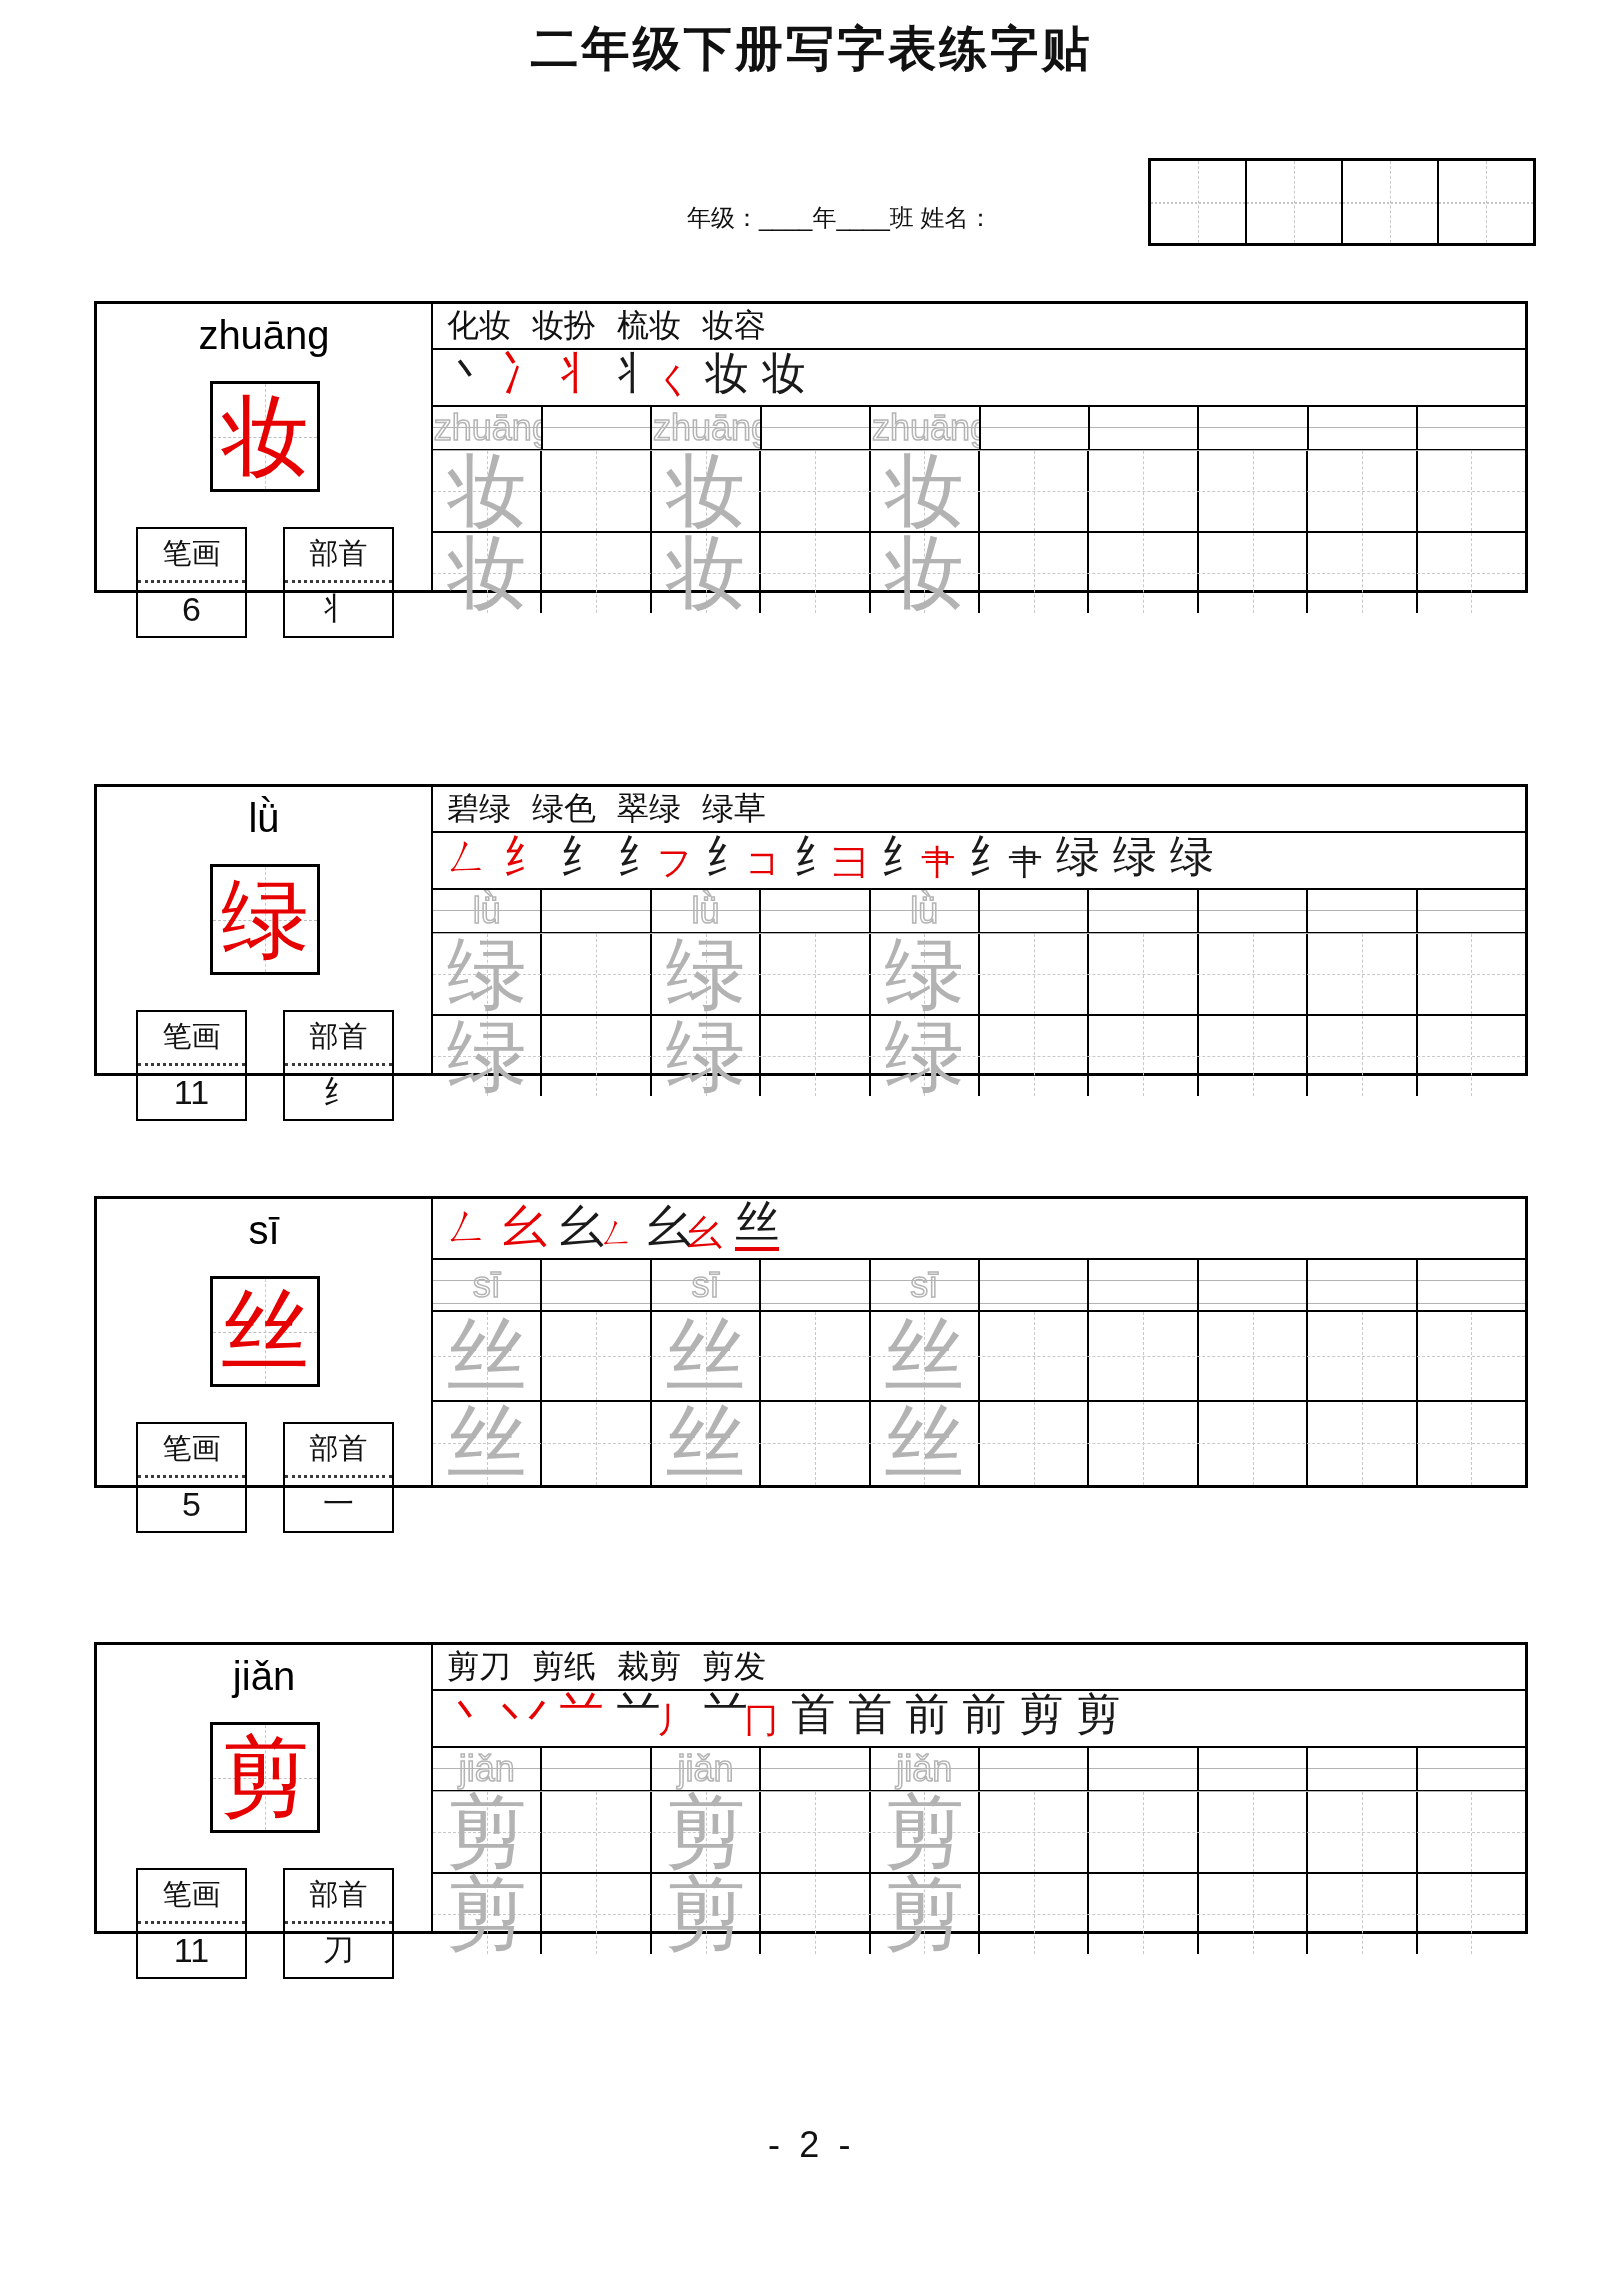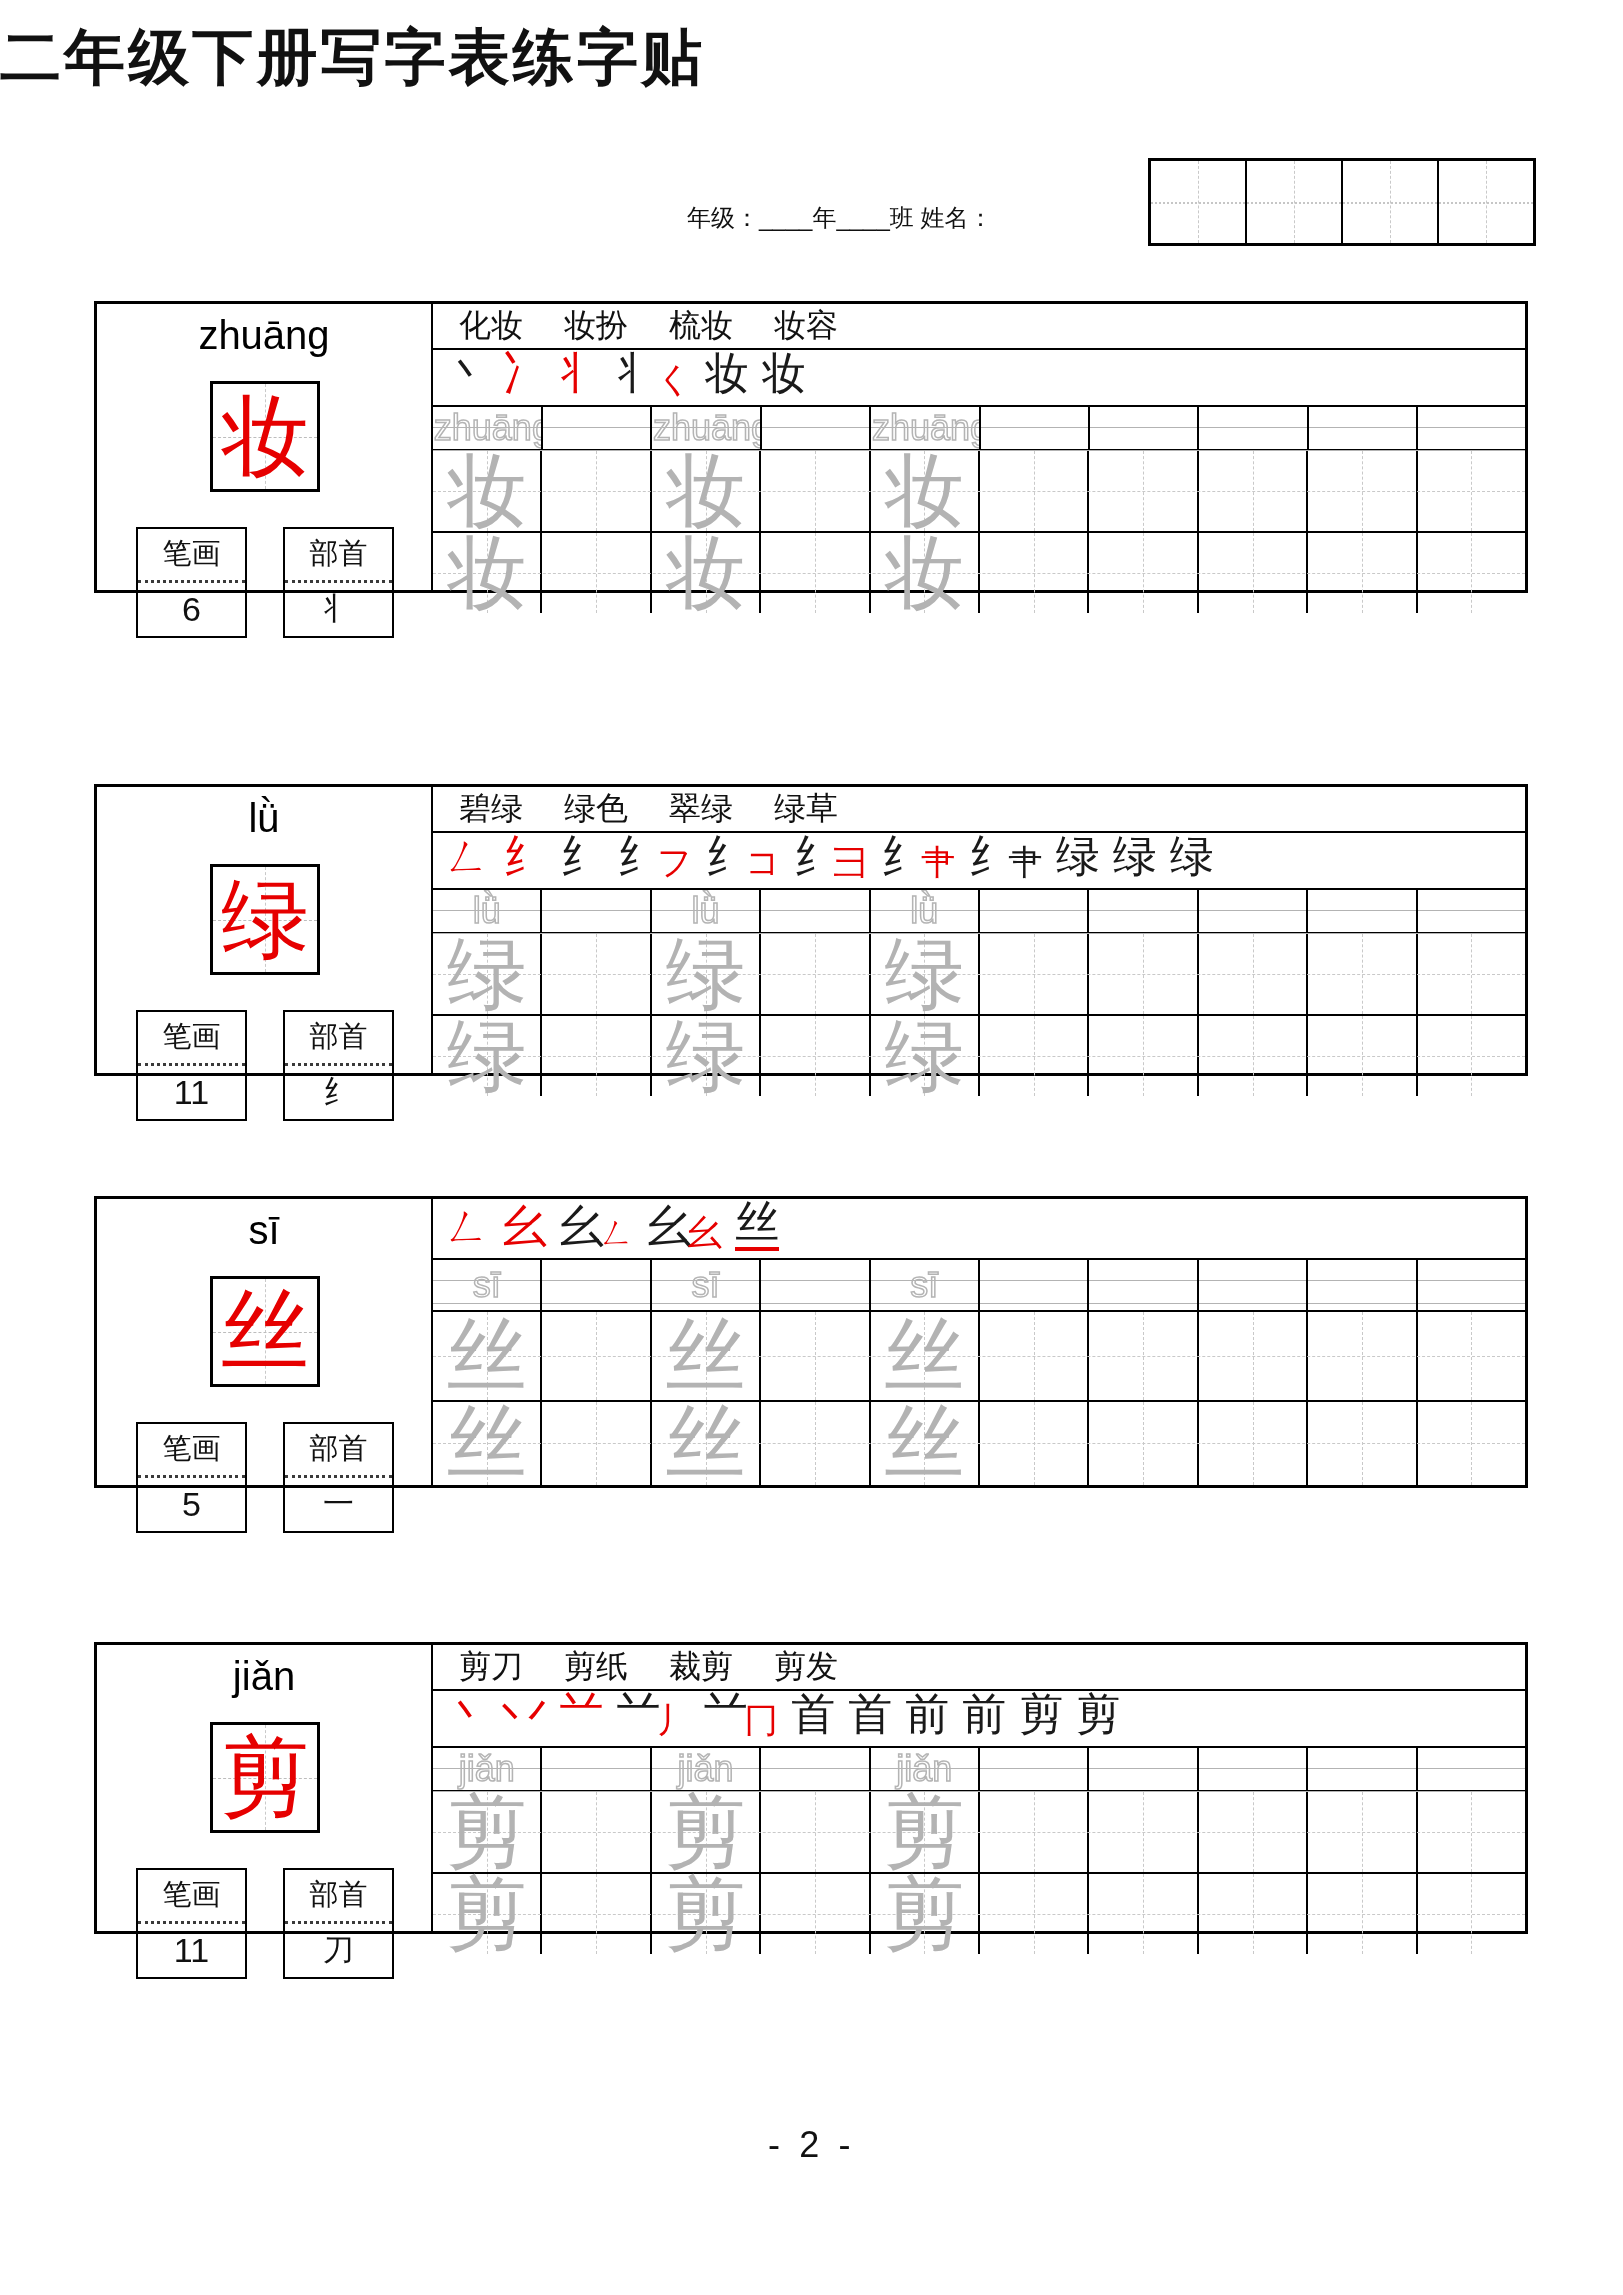--- a/index.html
+++ b/index.html
@@ -5,21 +5,22 @@
   * { margin:0; padding:0; box-sizing:border-box; }
   html,body { background:#ffffff; }
   body {
     position:relative;
     width:1623px; height:2295px;
     font-family:"Liberation Sans","DejaVu Sans",sans-serif;
     color:#111;
   }
   .title {
     position:absolute; top:17px; left:0; width:100%;
-    font-size:61px; font-weight:800; letter-spacing:3.1px;
+    text-align:center;
+    font-size:48px; font-weight:800; letter-spacing:3.1px;
     font-family:Liberation Mono, monospace;
   }
   .hdr-line {
     position:absolute; left:669px; top:202px;
     font-size:24px;
     font-family:Liberation Sans, sans-serif;
     white-space:pre;
     margin-left:18px;
   }
   .name-grid {
@@ -72,21 +73,21 @@
     font-size:29px; font-family:"Liberation Serif","DejaVu Serif",serif;
   }
   .info-val {
     flex:1; display:flex; align-items:center; justify-content:center;
     font-size:34px; font-family:"Liberation Sans","DejaVu Sans",sans-serif;
   }
   .info-val.radical { font-family:"Liberation Serif","DejaVu Serif",serif; font-size:31px; }
   .right-panel { flex:1; display:flex; flex-direction:column; }
   .row-words {
     height:48px; border-bottom:2.3px solid #000;
-    display:flex; align-items:center; gap:41px; padding-left:26px;
+    display:flex; align-items:center; gap:21px; padding-left:14px;
     font-size:32px; font-family:Liberation Sans, sans-serif;
   }
   .row-strokes {
     height:63px; border-bottom:2.3px solid #000;
     display:flex; align-items:flex-end; gap:13px; padding-left:12.4px; padding-bottom:6.2px;
     font-size:44px; line-height:1.1;
     font-family:"Liberation Serif","DejaVu Serif",serif;
   }
   .step { display:inline-flex; align-items:flex-end; }
   .step.u { border-bottom:4.6px solid #e60000; }

